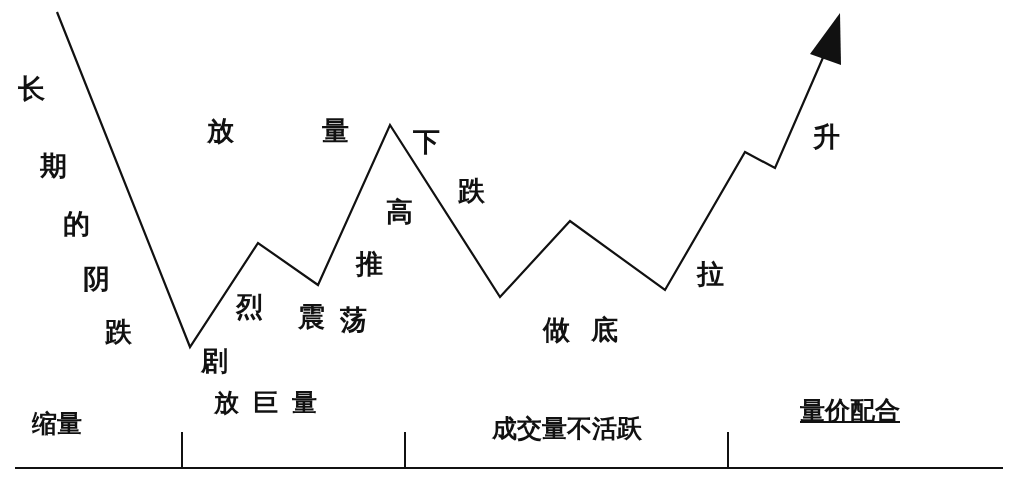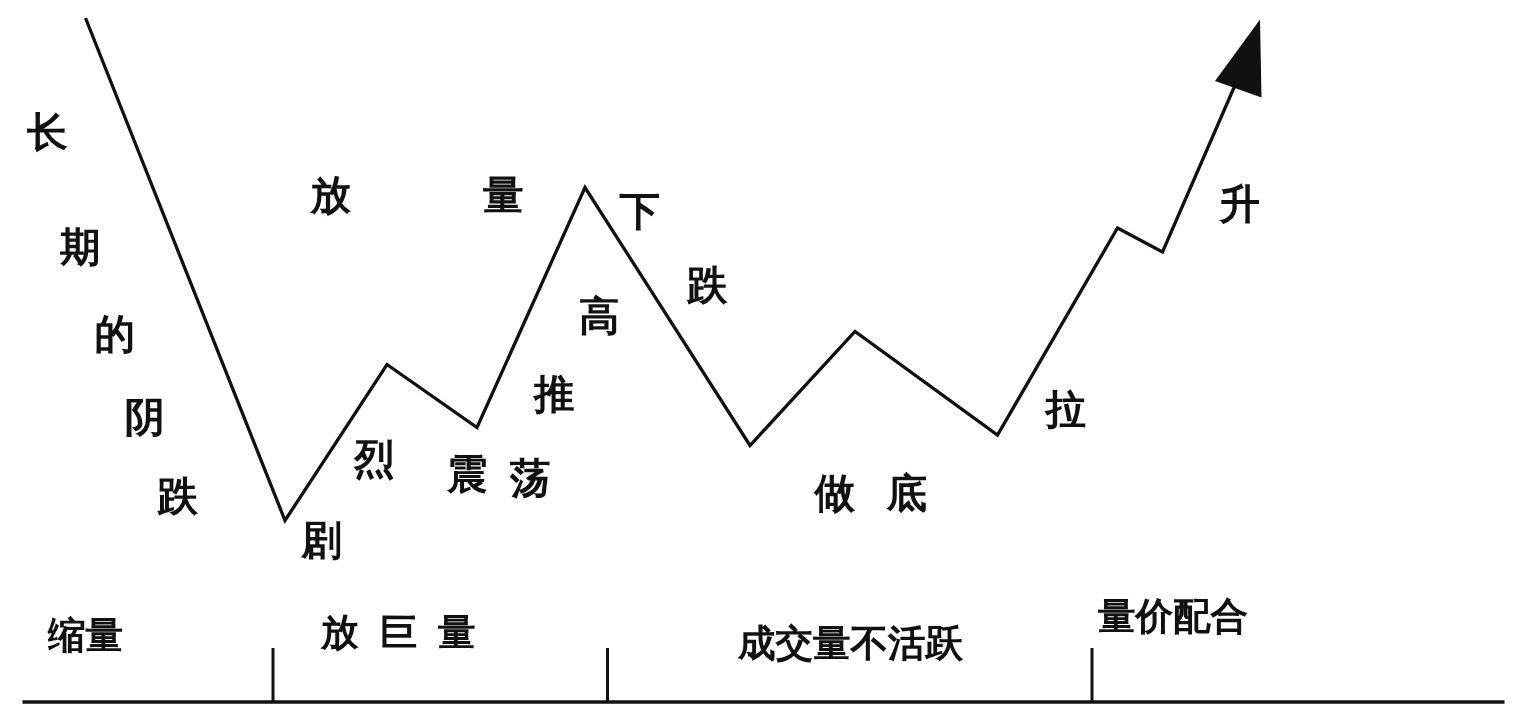--- a/index.html
+++ b/index.html
@@ -56,16 +56,16 @@
   <span class="lbl" style="left: 413px; top: 128px;">下</span>
   <span class="lbl" style="left: 458px; top: 177px;">跌</span>
   <span class="lbl" style="left: 543px; top: 316px;">做</span>
   <span class="lbl" style="left: 591px; top: 316px;">底</span>
   <span class="lbl" style="left: 697px; top: 260px;">拉</span>
   <span class="lbl" style="left: 813px; top: 123px;">升</span>
 </div>
 
 <div id="volume-labels">
   <span class="vol" style="left: 32px; top: 411px;">缩量</span>
-  <span class="vol spaced" style="left: 214px; top: 409px;">放巨量</span>
+  <span class="vol spaced" style="left: 214px; top: 392px; font-family: Liberation Mono, monospace;">放巨量</span>
   <span class="vol" style="left: 492px; top: 416px;">成交量不活跃</span>
-  <span class="vol" style="left: 732px; top: 398px;">量价配合</span>
+  <span class="vol" style="left: 800px; top: 398px; text-decoration: underline;">量价配合</span>
 </div>
 
 </body></html>

